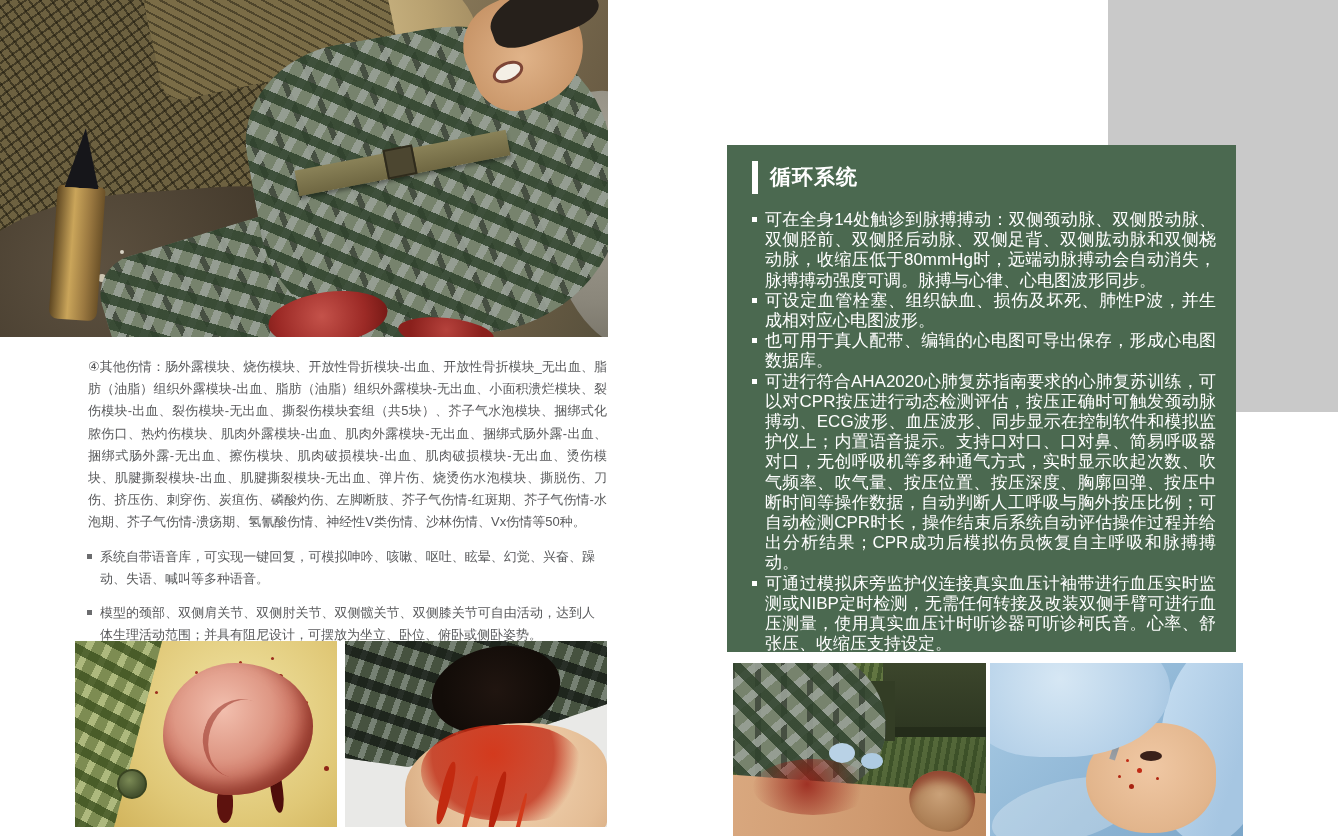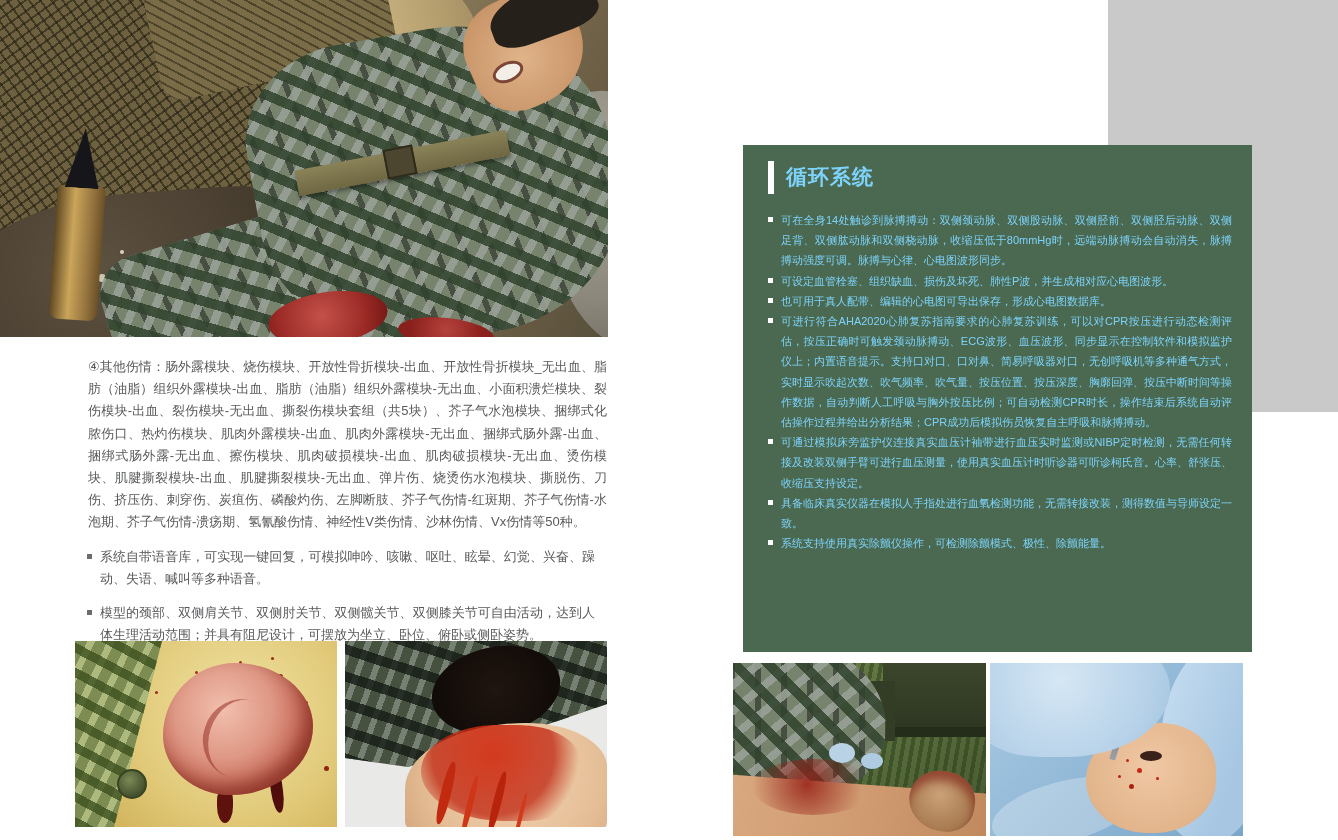--- a/index.html
+++ b/index.html
@@ -14,26 +14,26 @@
   .gray-block{left:1108px;top:0;width:230px;height:412px;background:#c9c9c9;}
 
   
   .left-text{left:75px;top:356px;width:532px;color:#58595b;font-size:13px;
              line-height:22.2px;text-align:justify;}
   .lt-para{padding-left:13px;position:relative;margin:0;}
   .lt-item{padding-left:13px;position:relative;margin:12px;}
   .lt-sq{position:absolute;left:0;top:8px;width:5px;height:5px;background:#6b6c6e;}
 
   
-  .green-panel{left:743px;top:145px;width:509px;height:507px;background:#4b6950;
-               box-sizing:border-box;padding:15px 20px 12px 25px;color:#7dd3fc;}
+  .green-panel{left:727px;top:145px;width:509px;height:507px;background:#4b6950;
+               box-sizing:border-box;padding:15px 20px 12px 25px;color:#ffffff;}
   .panel-header{display:flex;align-items:center;height:34px;margin-bottom:16px;}
   .accent-bar{width:6px;height:33px;background:#ffffff;margin-right:12px;}
   .panel-title{font-size:21px;font-weight:bold;margin:0;letter-spacing:1px;}
-  .g-item{position:relative;padding-left:13px;font-size:11px;line-height:20.2px;
+  .g-item{position:relative;padding-left:13px;font-size:17px;line-height:20.2px;
           text-align:justify;}
   .g-sq{position:absolute;left:0;top:7px;width:5px;height:5px;background:#ffffff;}
 
   
   .photo-main{left:0;top:0;width:608px;height:337px;
       background:linear-gradient(115deg,#8d7b58,#b3a077 30%,#8a7a5a 55%,#6a5c44 85%,#57503c);}
   .camo{background:
       repeating-linear-gradient(33deg,rgba(47,66,44,.85) 0 10px,rgba(47,66,44,0) 10px 24px),
       repeating-linear-gradient(-51deg,rgba(152,160,150,.9) 0 8px,rgba(152,160,150,0) 8px 20px),
       repeating-linear-gradient(78deg,rgba(30,36,30,.55) 0 6px,rgba(30,36,30,0) 6px 26px),

